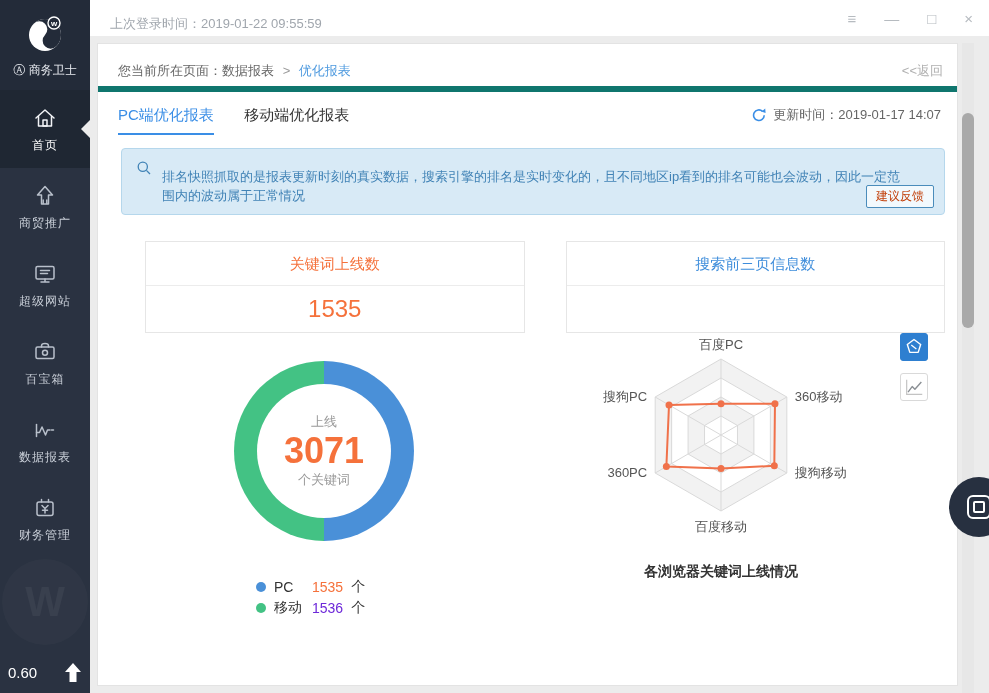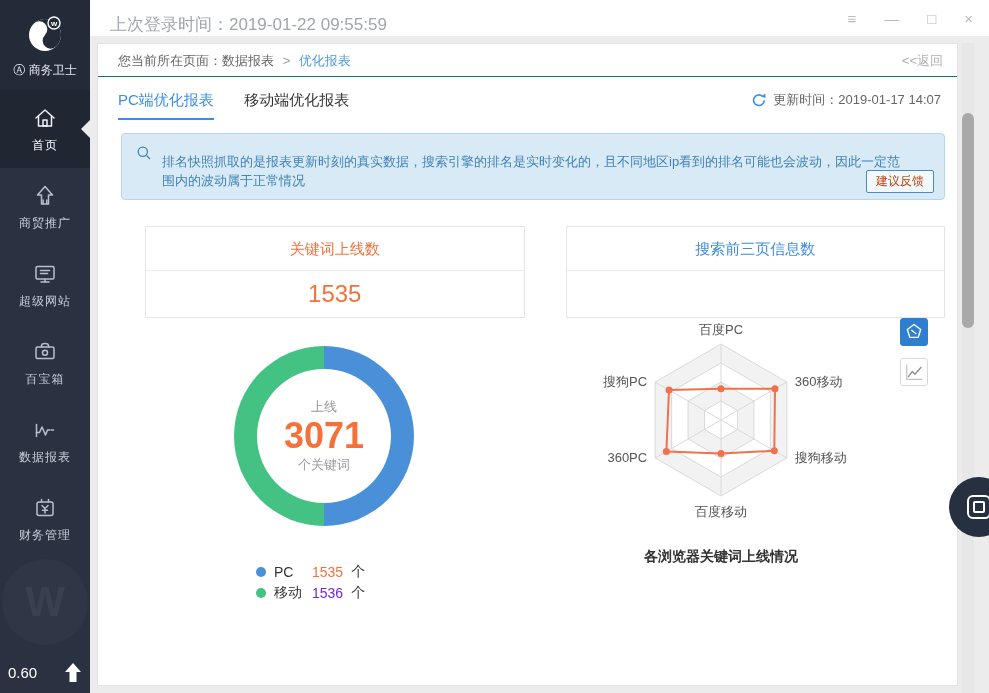--- a/index.html
+++ b/index.html
@@ -19,28 +19,28 @@
   .watermark{position:absolute;left:2px;bottom:48px;width:86px;height:86px;border-radius:50%;
              background:rgba(255,255,255,0.025);display:flex;align-items:center;justify-content:center;
              color:rgba(255,255,255,0.05);font-size:42px;font-weight:bold;}
   .version-row{position:absolute;left:0;bottom:10px;width:90px;display:flex;align-items:center;justify-content:space-between;padding:0 8px;box-sizing:border-box;}
   .version-text{color:#ffffff;font-size:15px;}
   .to-top{cursor:pointer;background:none;border:none;padding:0;line-height:0;}
 
   
   .titlebar{position:absolute;left:90px;top:0;width:899px;height:37px;background:#ffffff;border-bottom:1px solid #ececec;
             display:flex;align-items:center;justify-content:space-between;box-sizing:border-box;padding:0 16px 0 20px;}
-  .login-text{color:#a0a6ad;font-size:17px;margin-top:12px;}
+  .login-text{color:#a0a6ad;font-size:13px;margin-top:12px;}
   .win-controls{display:flex;align-items:center;gap:28px;}
   .win-btn{color:#b6bbc0;font-size:15px;cursor:pointer;background:none;border:none;padding:0;line-height:1;font-family:inherit;}
 
   
   .content-card{position:absolute;left:97px;top:43px;width:861px;height:643px;background:#ffffff;
                 border:1px solid #e3e3e3;box-sizing:border-box;overflow:hidden;}
-  .breadcrumb-row{height:30px;line-height:30px;border-bottom:1px solid #0f766e;padding:2px 14px 0 20px;
+  .breadcrumb-row{height:30px;line-height:30px;border-bottom:6px solid #0f766e;padding:12px 14px 0 20px;
                   display:flex;justify-content:space-between;font-size:13px;color:#666;}
   .crumb-current{color:#4e9adf;margin-left:5px;}
   .crumb-sep{margin-left:5px;color:#999;}
   .back-link{color:#b0b0b0;cursor:pointer;text-decoration:none;}
 
   .tabs-row{position:relative;padding:14px 0 0 20px;height:30px;}
   .tab{display:inline-block;font-size:15px;color:#333;margin-right:26px;padding-bottom:8px;cursor:pointer;}
   .tab.active{color:#3a8ee6;border-bottom:2px solid #3a8ee6;}
   .update-info{position:absolute;right:16px;top:14px;display:flex;align-items:center;gap:6px;font-size:13px;color:#666;}
   .refresh-btn{background:none;border:none;padding:0;cursor:pointer;line-height:0;}

